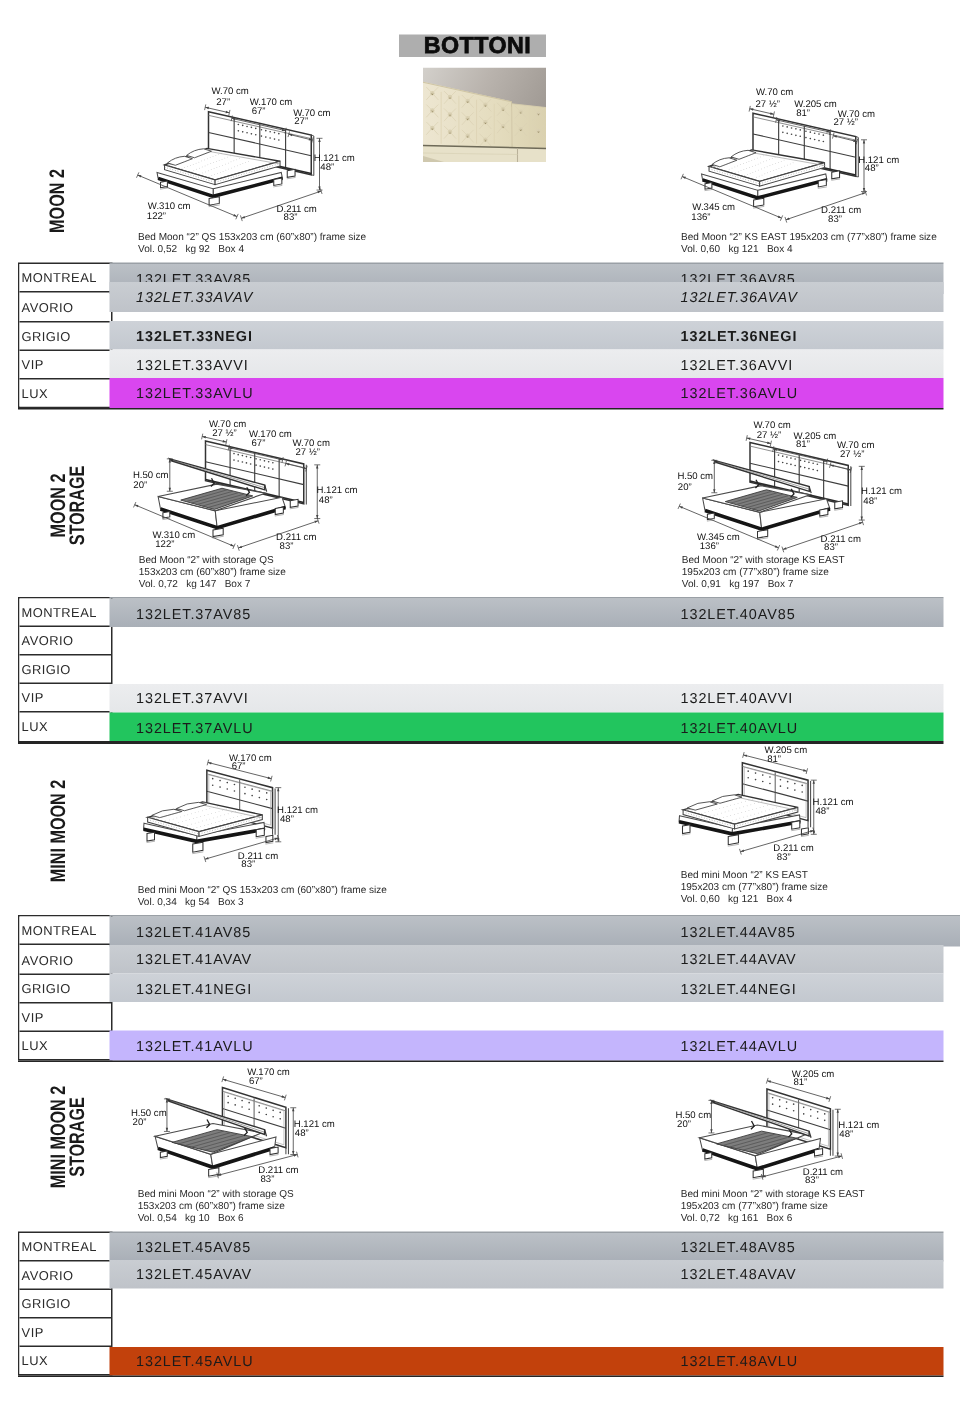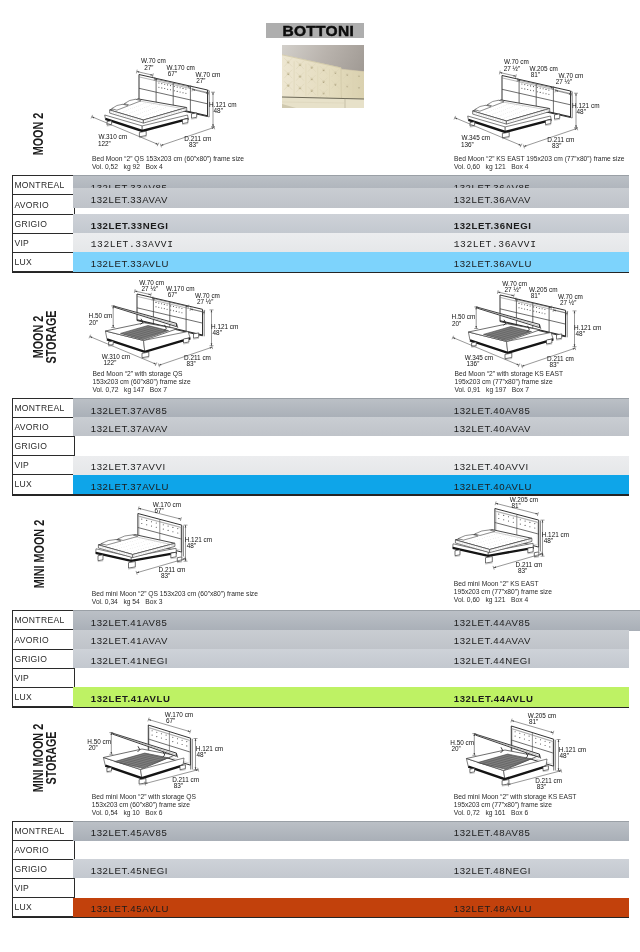--- a/index.html
+++ b/index.html
@@ -1091,59 +1091,55 @@
       <div>MONTREAL</div>
       <div>AVORIO</div>
       <div>GRIGIO</div>
       <div>VIP</div>
       <div>LUX</div>
     </div>
     <div class="band" style="top:0.00px;background:linear-gradient(180deg,#bbc0c6,#a9afb7);border-top:1px solid #9aa0a6;">
       <span class="c1">132LET.33AV85</span>
       <span class="c2">132LET.36AV85</span>
     </div>
-    <div class="band" style="top:13px;background:linear-gradient(180deg,#c9cdd2,#bfc3c9);">
+    <div class="band" style="top:13px;background:linear-gradient(180deg,#c9cdd2,#bfc3c9);font-style:italic;">
       <span class="c1">132LET.33AVAV</span>
       <span class="c2">132LET.36AVAV</span>
     </div>
     <div class="band" style="top:38.50px;background:linear-gradient(180deg,#ced2d8,#c3c8cf);font-weight:bold;">
       <span class="c1">132LET.33NEGI</span>
       <span class="c2">132LET.36NEGI</span>
     </div>
-    <div class="band" style="top:57.75px;background:linear-gradient(180deg,#ecedef,#e5e7e9);font-family:Liberation Mono, monospace;">
+    <div class="band" style="top:57.75px;background:linear-gradient(180deg,#ecedef,#e5e7e9);">
       <span class="c1">132LET.33AVVI</span>
       <span class="c2">132LET.36AVVI</span>
     </div>
-    <div class="band" style="top:77.00px;background:#7dd3fc;">
+    <div class="band" style="top:77.00px;background:#d946ef;">
       <span class="c1">132LET.33AVLU</span>
       <span class="c2">132LET.36AVLU</span>
     </div>
     <div class="bline" style="top:96.25px"></div>
   </div>
 <div class="abs tbl" style="top:397.8px;height:98.25px">
     <div class="lcol">
       <div>MONTREAL</div>
       <div>AVORIO</div>
       <div>GRIGIO</div>
       <div>VIP</div>
       <div>LUX</div>
     </div>
     <div class="band" style="top:0.00px;background:linear-gradient(180deg,#bbc0c6,#a9afb7);border-top:1px solid #9aa0a6;">
       <span class="c1">132LET.37AV85</span>
       <span class="c2">132LET.40AV85</span>
     </div>
-    <div class="band" style="top:19.25px;background:linear-gradient(180deg,#c9cdd2,#bfc3c9);">
-      <span class="c1">132LET.37AVAV</span>
-      <span class="c2">132LET.40AVAV</span>
-    </div>
     <div class="band" style="top:57.75px;background:linear-gradient(180deg,#ecedef,#e5e7e9);">
       <span class="c1">132LET.37AVVI</span>
       <span class="c2">132LET.40AVVI</span>
     </div>
-    <div class="band" style="top:77.00px;background:#0ea5e9;">
+    <div class="band" style="top:77.00px;background:#22c55e;">
       <span class="c1">132LET.37AVLU</span>
       <span class="c2">132LET.40AVLU</span>
     </div>
     <div class="bline" style="top:96.25px"></div>
   </div>
 <div class="abs tbl" style="top:610.3px;height:98.25px">
     <div class="lcol">
       <div>MONTREAL</div>
       <div>AVORIO</div>
       <div>GRIGIO</div>
@@ -1155,39 +1151,39 @@
       <span class="c2">132LET.44AV85</span>
     </div>
     <div class="band" style="top:19.25px;background:linear-gradient(180deg,#c9cdd2,#bfc3c9);">
       <span class="c1">132LET.41AVAV</span>
       <span class="c2">132LET.44AVAV</span>
     </div>
     <div class="band" style="top:38.50px;background:linear-gradient(180deg,#ced2d8,#c3c8cf);">
       <span class="c1">132LET.41NEGI</span>
       <span class="c2">132LET.44NEGI</span>
     </div>
-    <div class="band" style="top:77.00px;background:#bef264;font-weight:bold;">
+    <div class="band" style="top:77.00px;background:#c4b5fd;">
       <span class="c1">132LET.41AVLU</span>
       <span class="c2">132LET.44AVLU</span>
     </div>
     <div class="bline" style="top:96.25px"></div>
   </div>
 <div class="abs tbl" style="top:820.5px;height:98.25px">
     <div class="lcol">
       <div>MONTREAL</div>
       <div>AVORIO</div>
       <div>GRIGIO</div>
       <div>VIP</div>
       <div>LUX</div>
     </div>
     <div class="band" style="top:0.00px;background:linear-gradient(180deg,#bbc0c6,#a9afb7);border-top:1px solid #9aa0a6;">
       <span class="c1">132LET.45AV85</span>
       <span class="c2">132LET.48AV85</span>
     </div>
-    <div class="band" style="top:38.50px;background:linear-gradient(180deg,#ced2d8,#c3c8cf);">
-      <span class="c1">132LET.45NEGI</span>
-      <span class="c2">132LET.48NEGI</span>
+    <div class="band" style="top:19.25px;background:linear-gradient(180deg,#c9cdd2,#bfc3c9);">
+      <span class="c1">132LET.45AVAV</span>
+      <span class="c2">132LET.48AVAV</span>
     </div>
     <div class="band" style="top:77.00px;background:#c2410c;">
       <span class="c1">132LET.45AVLU</span>
       <span class="c2">132LET.48AVLU</span>
     </div>
     <div class="bline" style="top:96.25px"></div>
   </div>
 </body></html>

